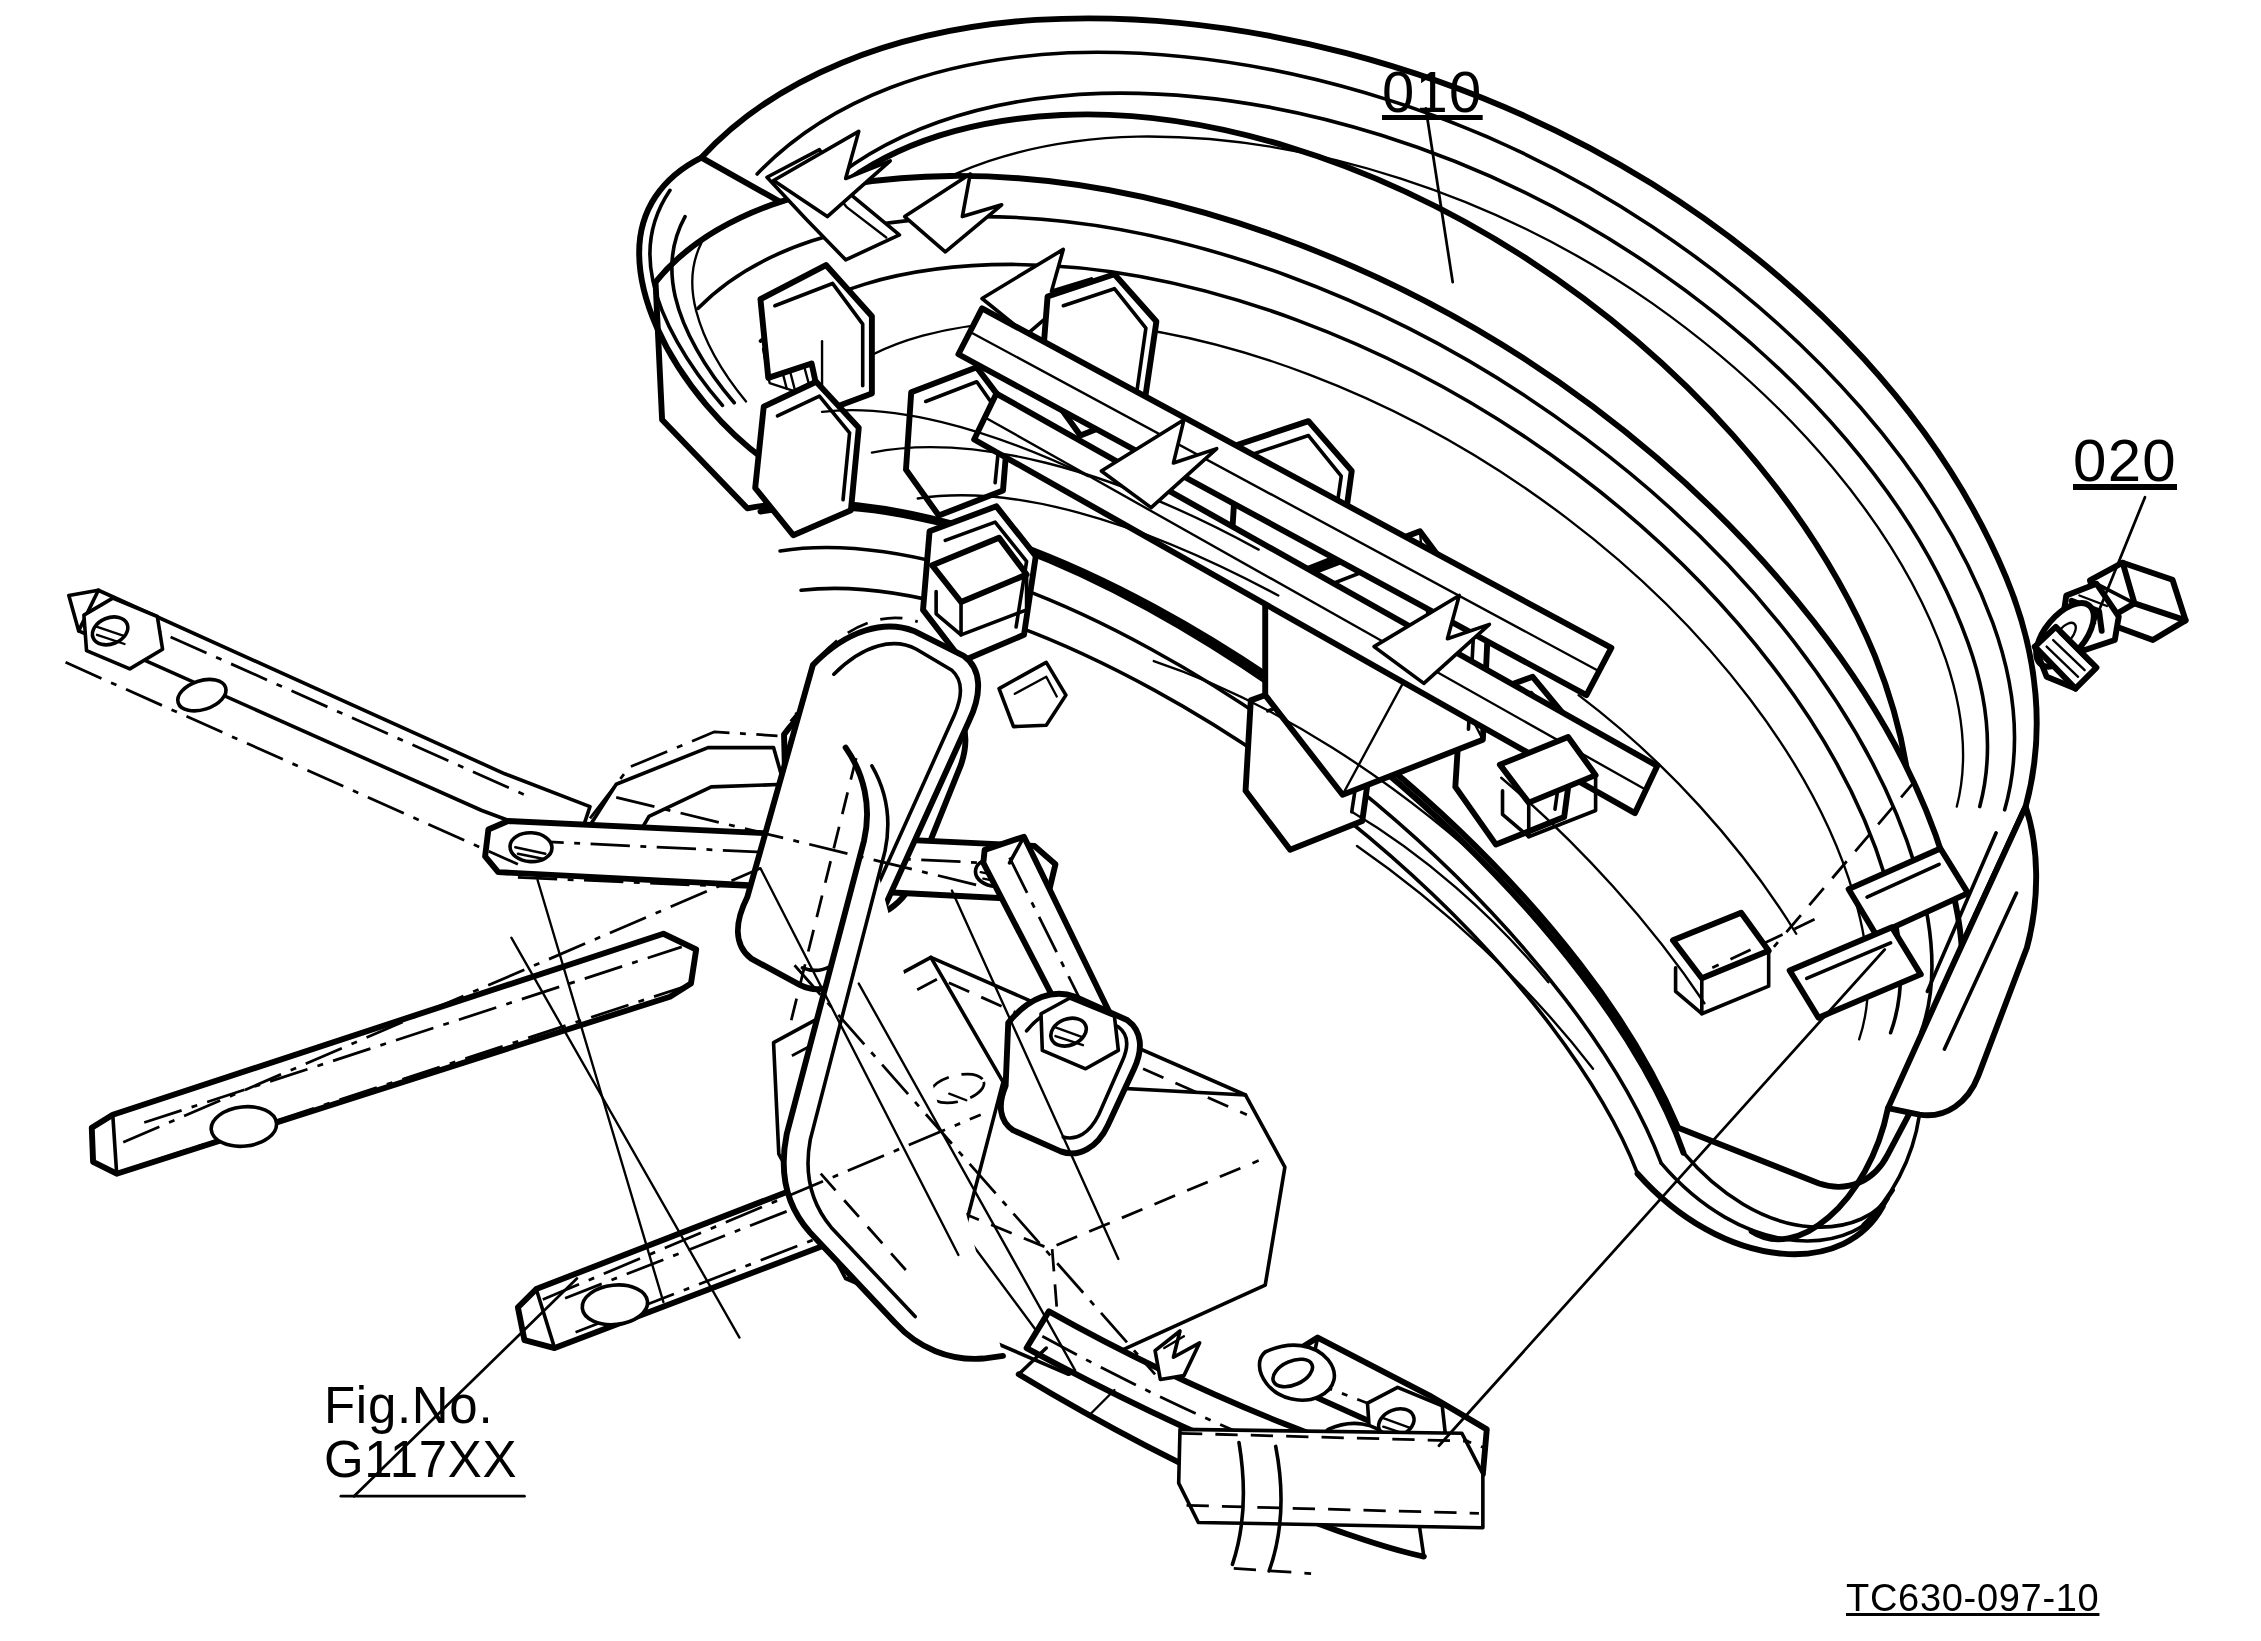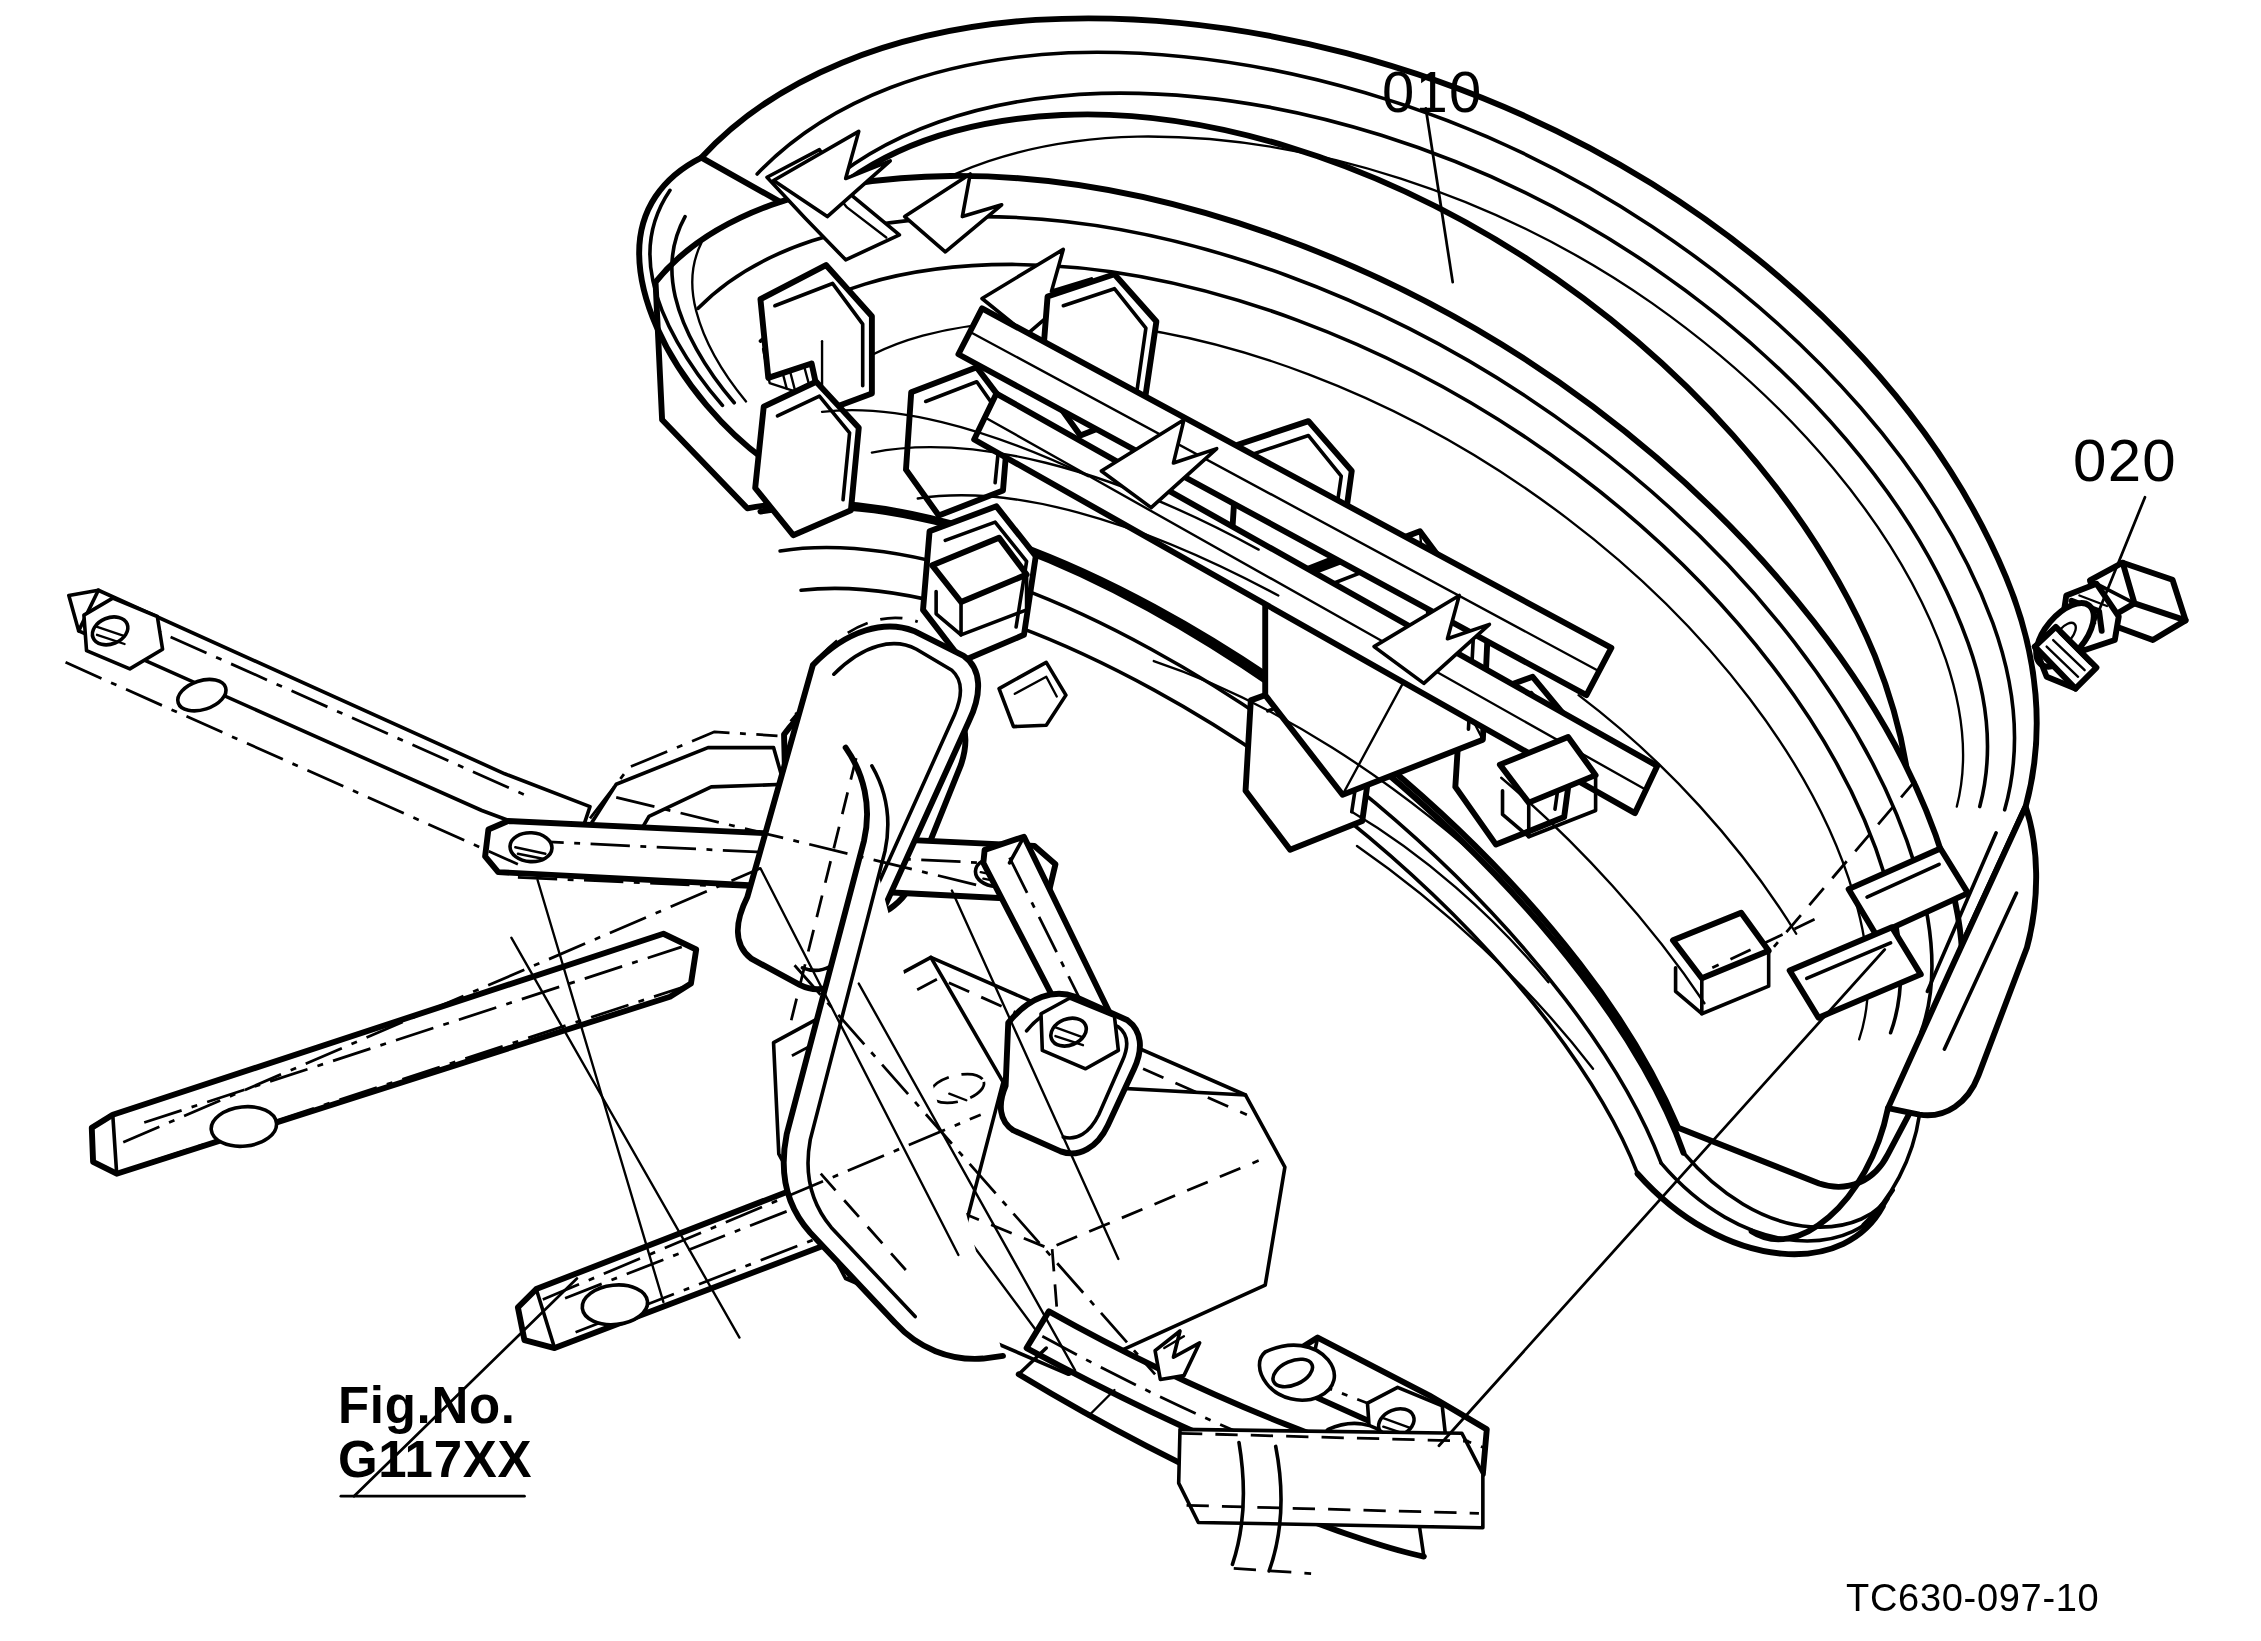--- a/index.html
+++ b/index.html
@@ -38,25 +38,26 @@
   .ln-phan  { fill: none; stroke: #000; stroke-width: 4.2; stroke-linecap: butt;  stroke-linejoin: round;
               stroke-dasharray: 60 16 9 16; }
   .fillw    { fill: #ffffff; }
 
   .label-text {
     position: absolute;
     font-family: "Liberation Sans", sans-serif;
     color: #000;
     white-space: pre;
     letter-spacing: 1.3px;
+    text-decoration: underline;
   }
   #label-010 { left: 1382px; top: 58px;  font-size: 58px; }
   #label-020 { left: 2073px; top: 426px; font-size: 60px; }
   #label-drawing-no { left: 1846px; top: 1577px; font-size: 38px; letter-spacing: 0.7px; }
-  #fig-block { position: absolute; left: 338px; top: 1379px; font-weight: bold; }
+  #fig-block { position: absolute; left: 324px; top: 1379px; }
   #fig-block .fig-line { font-size: 51px; line-height: 1.06; letter-spacing: 0.7px;
                          font-family: "Liberation Sans", sans-serif; color:#000; white-space: pre; }
 </style>
 </head>
 <body>
 
 <div id="diagram-root">
 
   <svg id="diagram-svg" viewBox="0 0 3449 2504" xmlns="http://www.w3.org/2000/svg">
 

